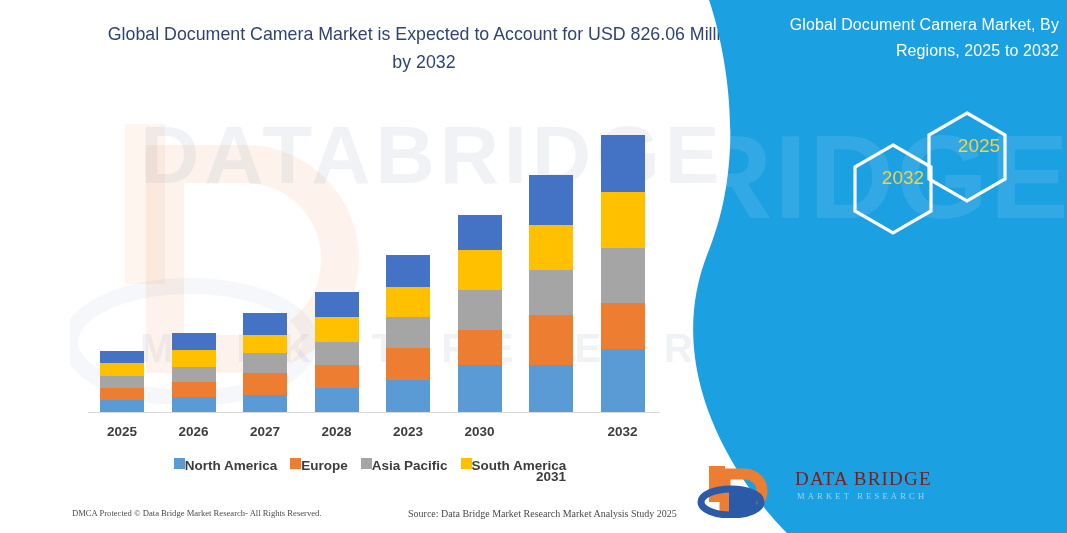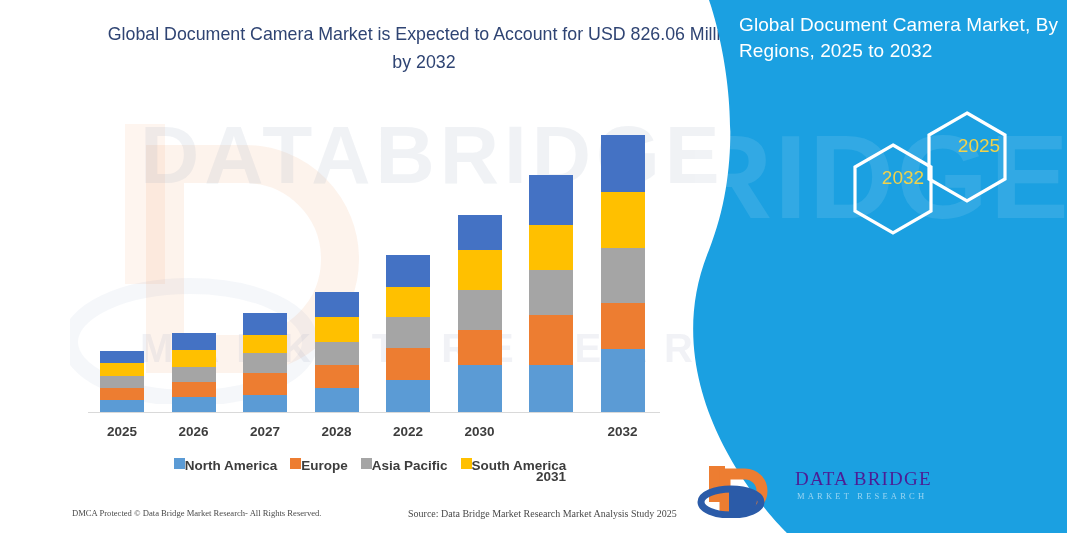--- a/index.html
+++ b/index.html
@@ -37,23 +37,23 @@
     top: 0;
     left: 0;
     width: 380px;
     height: 533px;
   }
   #panel-title {
     position: absolute;
     top: 12px;
     left: 52px;
     width: 320px;
-    text-align: left;
+    text-align: right;
     color: #ffffff;
-    font-size: 19px;
+    font-size: 16px;
     line-height: 26px;
     font-weight: 400;
     letter-spacing: 0.1px;
   }
 
   
   #panel-watermark {
     position: absolute;
     top: 118px;
     left: 0px;
@@ -103,21 +103,21 @@
     position: absolute;
     top: 462px;
     left: 8px;
     width: 360px;
     height: 58px;
   }
   #logo-text-main {
     position: absolute;
     left: 100px;
     top: 6px;
-    color: #4c1d95;
+    color: #7f1d1d;
     font-size: 19px;
     font-weight: 400;
     letter-spacing: 1.2px;
     font-family: "Liberation Serif", serif;
   }
   #logo-text-sub {
     position: absolute;
     left: 102px;
     top: 29px;
     color: rgba(255,255,255,0.55);
@@ -354,21 +354,21 @@
           <div class="bar-seg" style="background: rgb(237, 125, 49); height: 46px;"></div>
           <div class="bar-seg" style="background: rgb(91, 155, 213); height: 63px;"></div>
         </div>
       </div>
     <div id="plot-baseline"></div>
     <div id="x-axis">
         <div class="x-tick" style="left: -1px;">2025</div>
         <div class="x-tick" style="left: 70.5px;">2026</div>
         <div class="x-tick" style="left: 142px;">2027</div>
         <div class="x-tick" style="left: 213.5px;">2028</div>
-        <div class="x-tick" style="left: 285px;">2022</div>
+        <div class="x-tick" style="left: 285px;">2023</div>
         <div class="x-tick" style="left: 356.5px;">2030</div>
         <div class="x-tick" style="left: 428px; margin-top: 45px;">2031</div>
         <div class="x-tick" style="left: 499.5px;">2032</div>
       </div>
 
     <div id="legend">
         <div class="legend-item">
           <span class="legend-swatch" style="background: rgb(91, 155, 213);"></span>
           <span class="legend-text">North America</span>
         </div>

